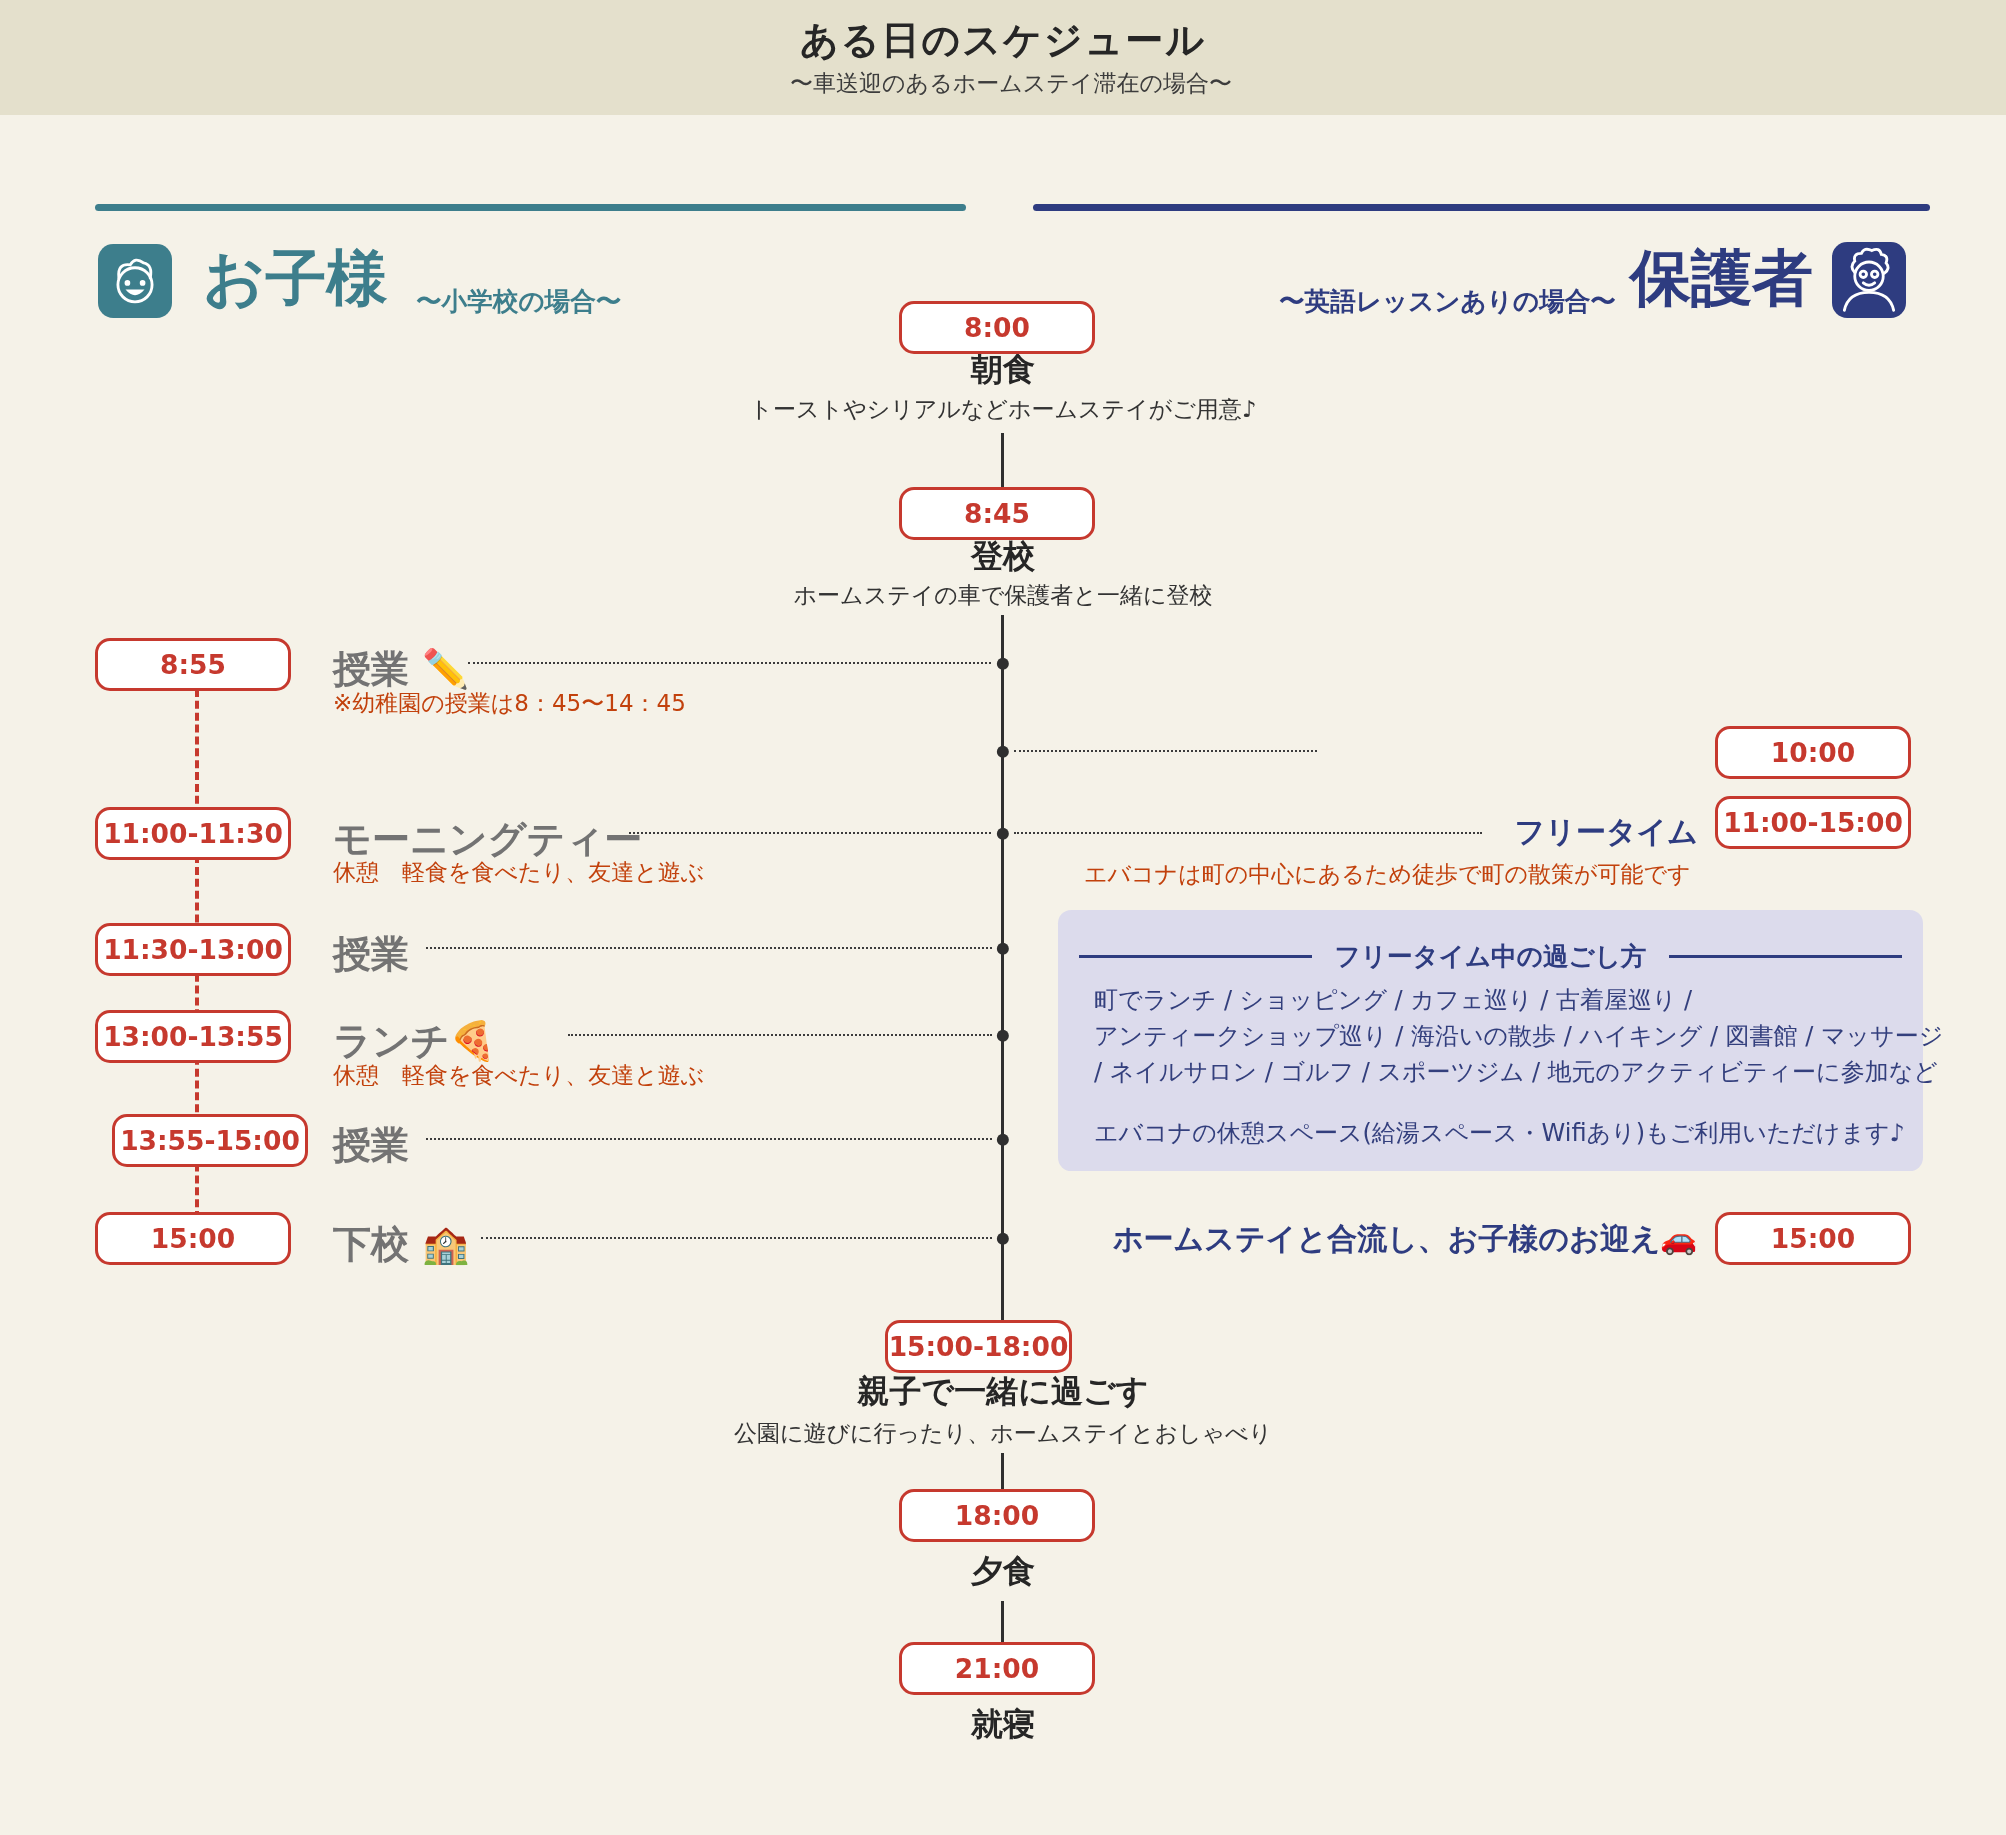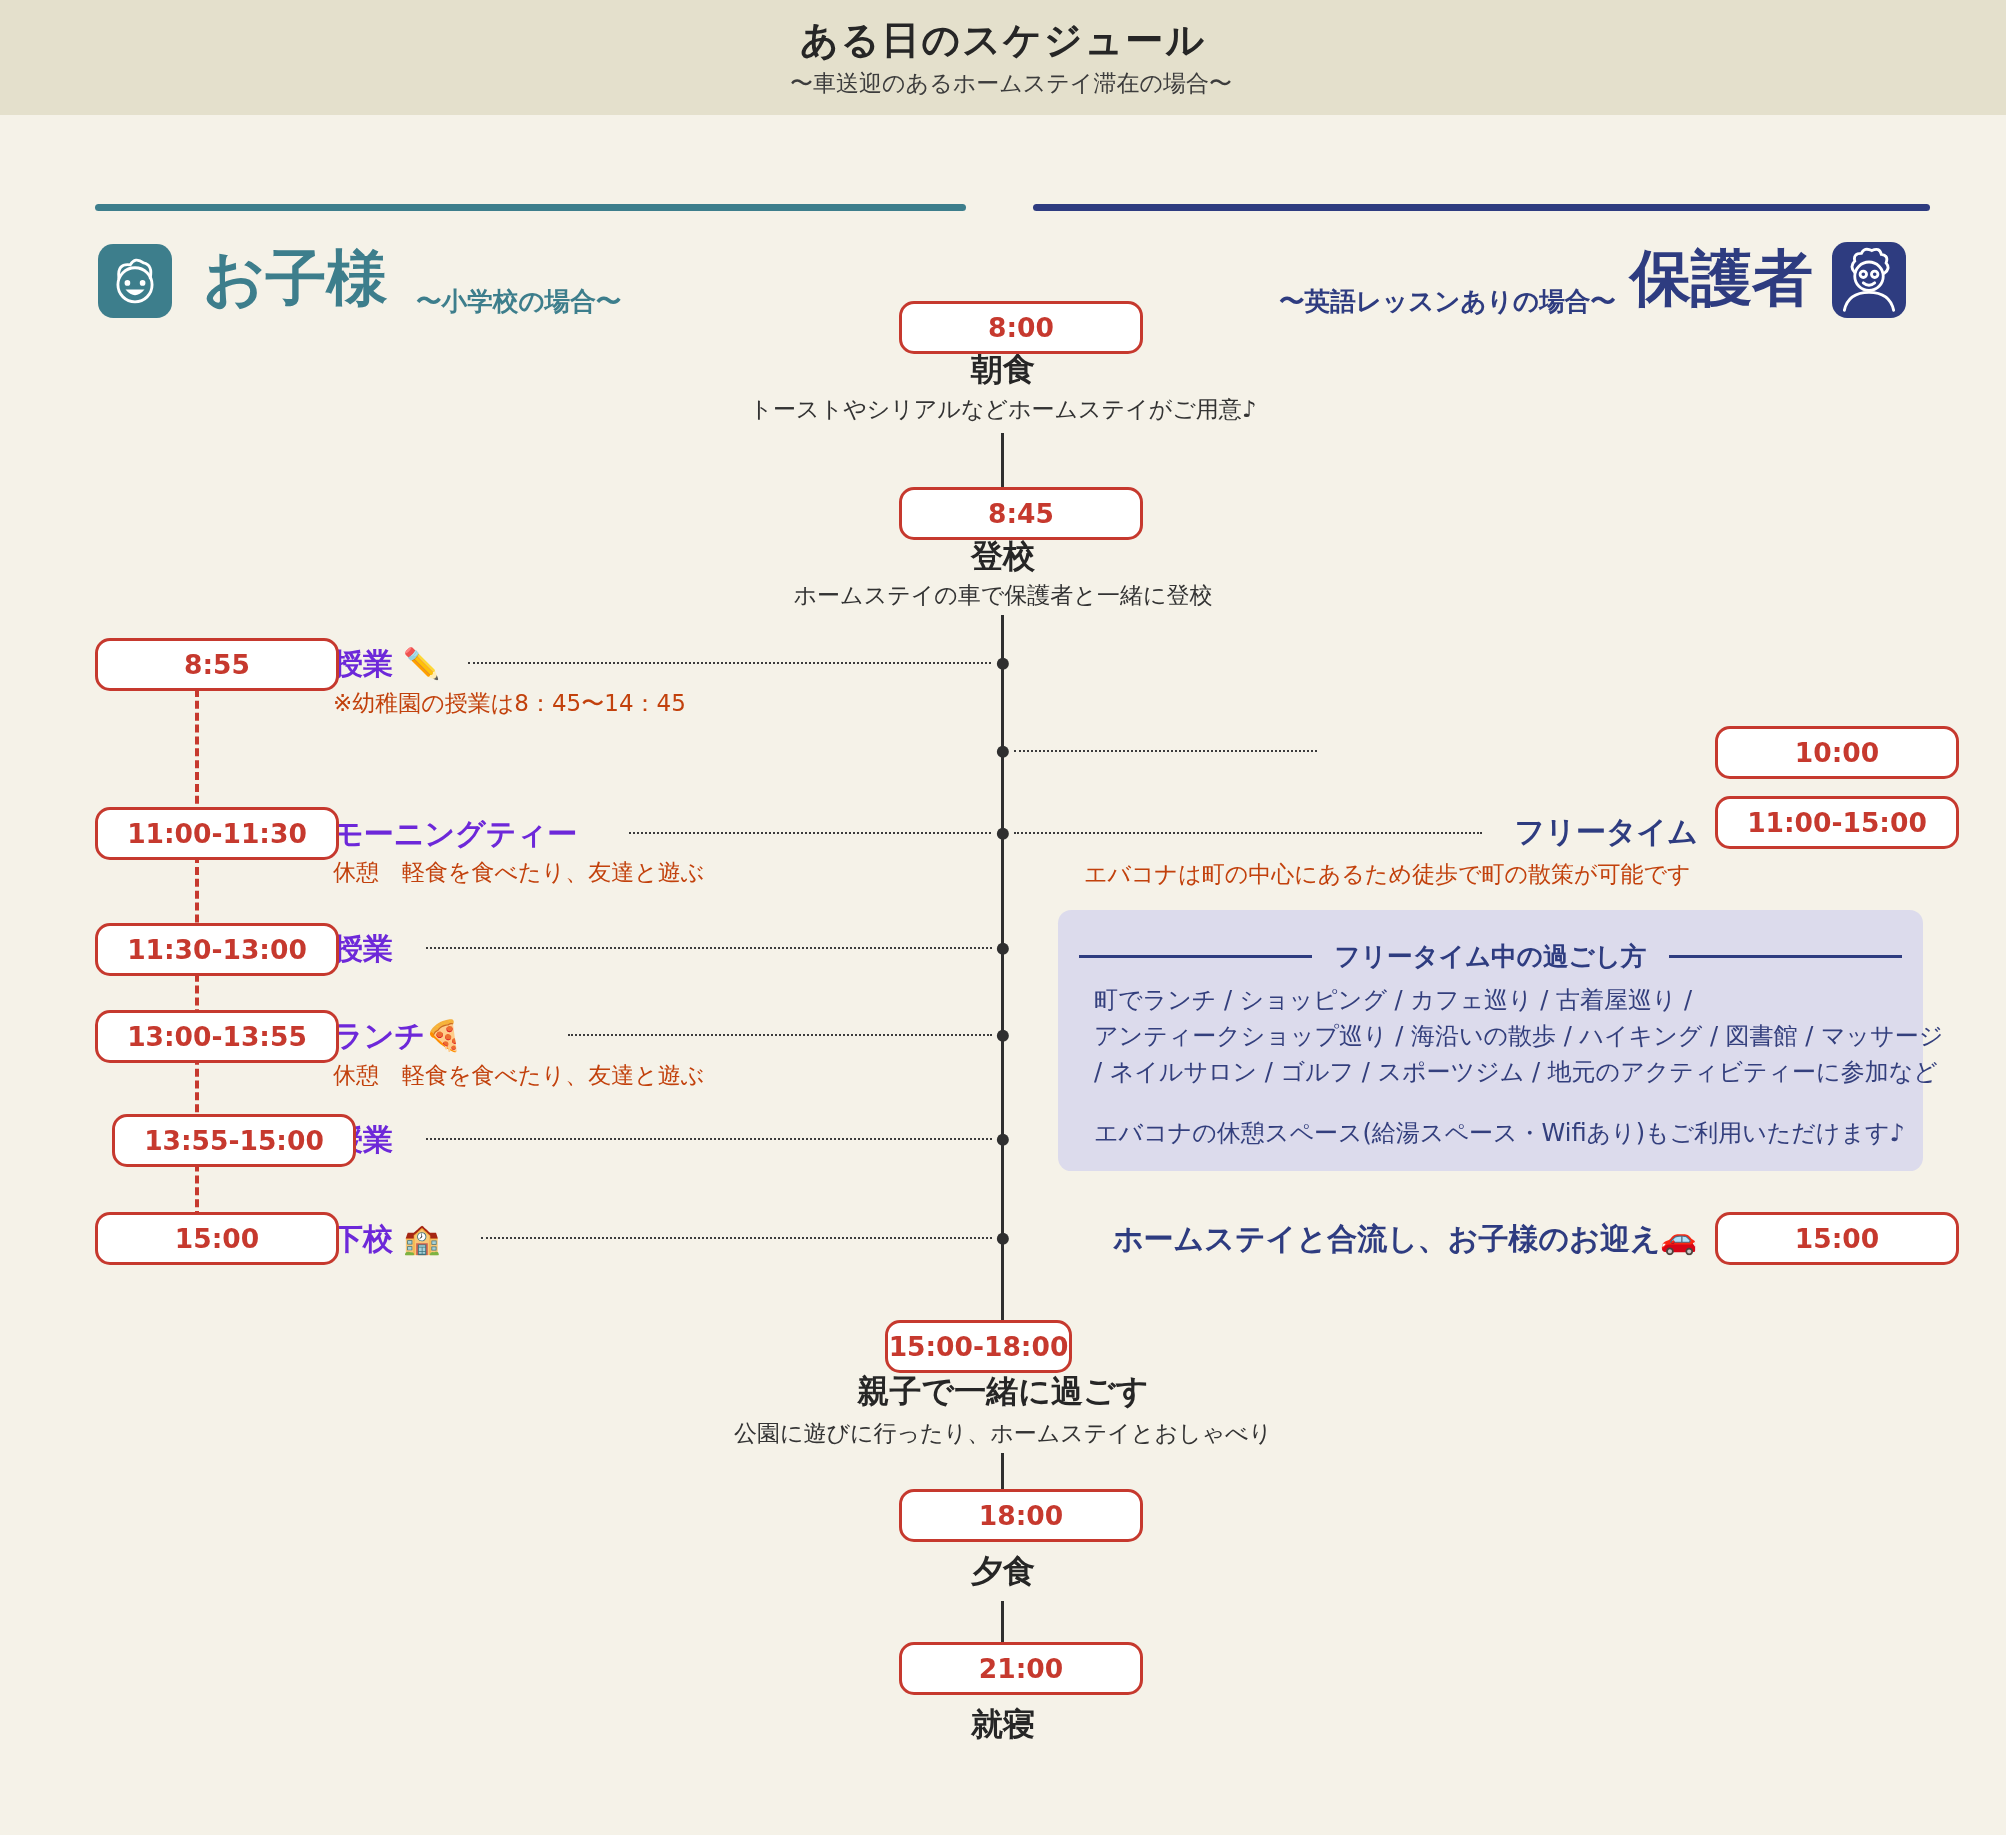--- a/index.html
+++ b/index.html
@@ -19,39 +19,39 @@
   .rule{position:absolute;height:6.6px;border-radius:3.8px;}
   .rule.teal{background:#3d7e8c;}
   .rule.navy{background:#2e3c80;}
   .sec-icon{position:absolute;width:74px;height:74px;}
   .sec-title{position:absolute;font-weight:bold;font-size:61px;white-space:nowrap;}
   .sec-title.teal,.sec-sub.teal{color:#3d7e8c;}
   .sec-title.navy,.sec-sub.navy{color:#2e3c80;}
   .sec-sub{position:absolute;font-weight:bold;font-size:25.6px;white-space:nowrap;}
   
   .time-box{
-    position:absolute;width:244px;height:53px;box-sizing:border-box;
+    position:absolute;width:196px;height:53px;box-sizing:border-box;
     background:#ffffff;border:3.8px solid #c6392e;border-radius:15px;
     color:#c6392e;font-size:26.5px;font-weight:bold;
     display:flex;align-items:center;justify-content:center;white-space:nowrap;z-index:5;
   }
   .time-box.wide{width:187px;}
   
   .vline{position:absolute;width:2.8px;background:#2f2f2f;z-index:1;}
   .dot{position:absolute;width:12.3px;height:12.3px;border-radius:50%;background:#2f2f2f;
     transform:translate(-50%,-50%);z-index:4;}
   .dash-red{position:absolute;width:0;border-left:4.7px dashed #c6392e;z-index:1;}
   .dotline{position:absolute;height:0;border-top:2.8px dotted #3c3c3c;z-index:2;}
   
   .c-title{position:absolute;left:1003px;transform:translateX(-50%);
     font-size:32px;font-weight:bold;color:#262626;white-space:nowrap;z-index:3;}
   .c-desc{position:absolute;left:1003px;transform:translateX(-50%);
     font-size:23px;color:#333333;white-space:nowrap;z-index:3;}
   
-  .ev-title{position:absolute;font-size:30px;font-weight:bold;color:#6d28d9;white-space:nowrap;z-index:3;}
+  .ev-title{position:absolute;font-size:38px;font-weight:bold;color:#737373;white-space:nowrap;z-index:3;}
   .ev-note{position:absolute;font-size:23px;color:#c2410c;white-space:nowrap;z-index:3;}
   .p-title{position:absolute;font-size:30px;font-weight:bold;color:#2e3c80;
     white-space:nowrap;text-align:right;z-index:3;}
   .emoji{font-weight:normal;}
   
   .free-box{position:absolute;left:1058px;top:910px;width:865px;height:261px;
     background:#dcdbec;border-radius:13.2px;z-index:2;}
   .free-box-titlerow{position:absolute;left:1079px;top:939px;width:823px;
     display:flex;align-items:center;gap:23px;z-index:3;}
   .free-box-titlerow .bar{flex:1;height:2.8px;background:#2e3c80;}

